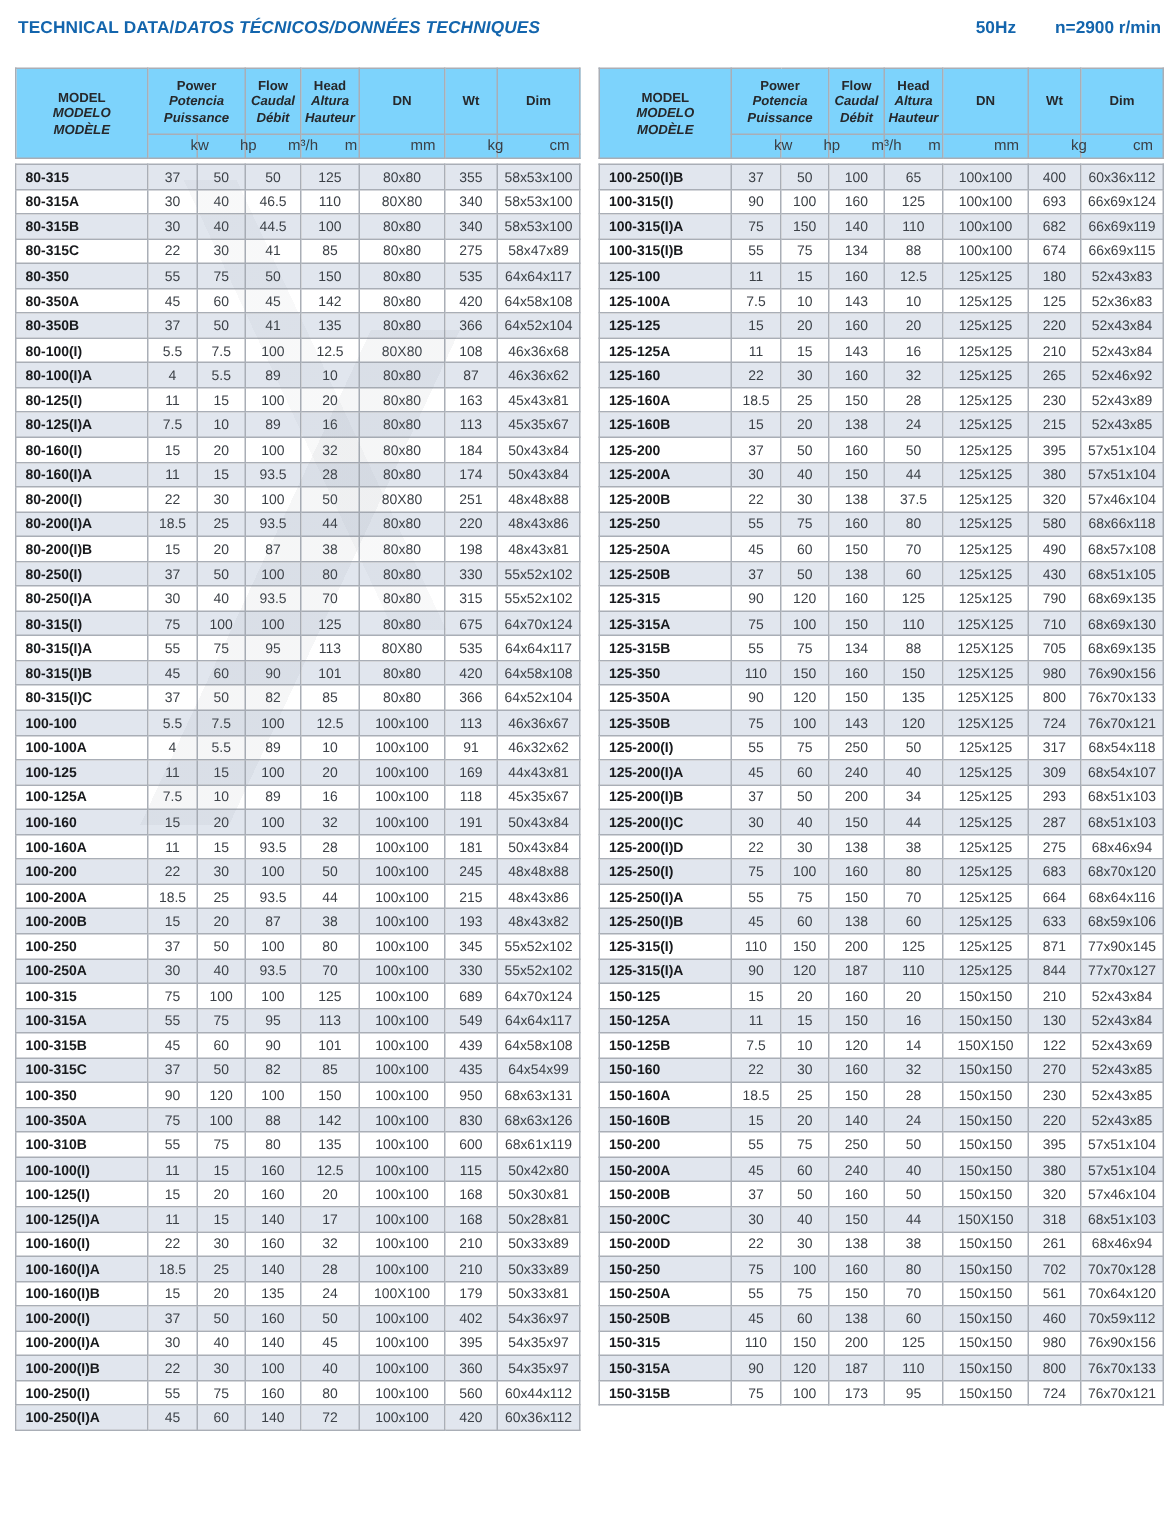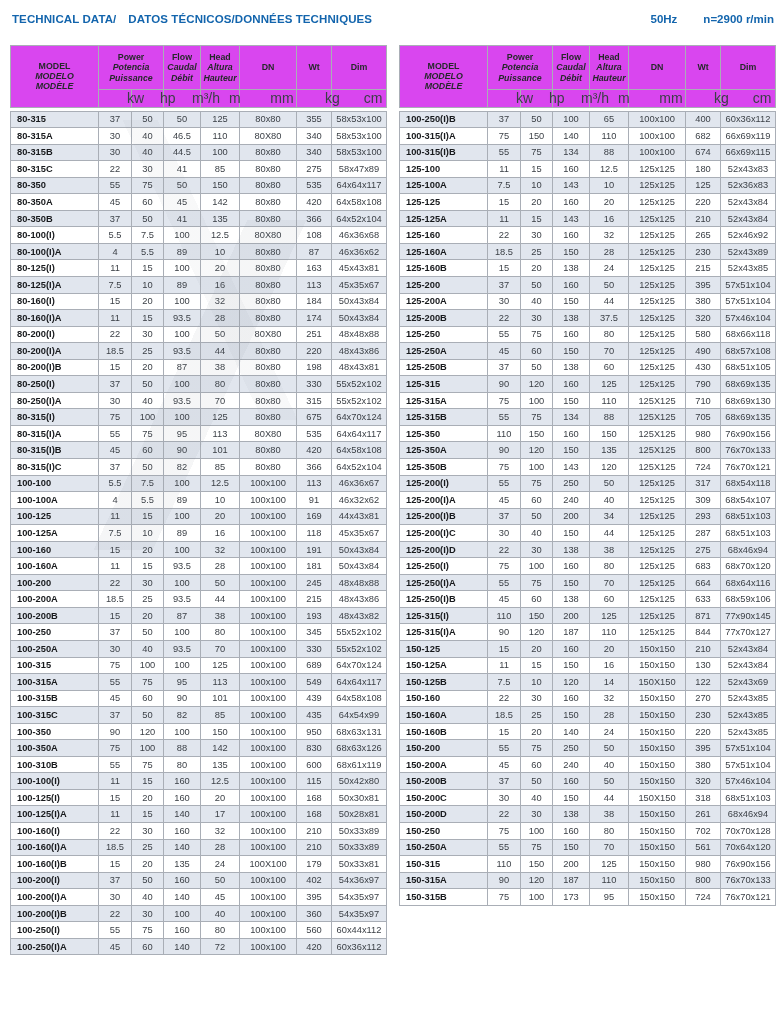--- a/index.html
+++ b/index.html
@@ -7,21 +7,21 @@
     width:782px;height:1011px;background:#ffffff;position:relative;overflow:hidden;
     font-family:"Liberation Sans",sans-serif;
     -webkit-font-smoothing:antialiased;
   }
   
   .titlebar{
     position:absolute;left:12px;top:13px;width:762px;height:16px;
     display:flex;align-items:baseline;
   }
   .title{color:#1365ad;font-size:11.5px;font-weight:bold;letter-spacing:.1px;white-space:nowrap;}
-  .title .intl{padding-left:12px;}
+  .title .intl{font-style:italic;}
   .titlebar .spacer{flex:1;}
   .hz{color:#1365ad;font-size:11.5px;font-weight:bold;white-space:nowrap;}
   .speed{color:#1365ad;font-size:11.5px;font-weight:bold;margin-left:26px;white-space:nowrap;}
 
   
   .watermark{position:absolute;pointer-events:none;z-index:5;}
   .wm1{left:30px;top:220px;width:340px;height:330px;
        background:linear-gradient(115deg,transparent 44%,rgba(120,128,140,.07) 44%,rgba(120,128,140,.07) 56%,transparent 56%);}
   .wm2{left:60px;top:120px;width:300px;height:300px;
        background:linear-gradient(65deg,transparent 46%,rgba(120,128,140,.05) 46%,rgba(120,128,140,.05) 54%,transparent 54%);}
@@ -37,24 +37,24 @@
   col.c-hp{width:32px;}
   col.c-flow{width:37px;}
   col.c-head{width:39px;}
   col.c-dn{width:57px;}
   col.c-wt{width:35px;}
   col.c-dim{width:55px;}
 
   table.hdr{border:1.6px solid #33383d;}
   table.hdr th{
     border:1px solid #a9aeb6;padding:0;vertical-align:middle;text-align:center;
-    color:#26282b;font-size:8.8px;line-height:1.18;background:#d946ef;font-weight:bold;
+    color:#26282b;font-size:8.8px;line-height:1.18;background:#7dd3fc;font-weight:bold;
   }
   table.hdr tr.labels th{height:43px;}
-  table.hdr tr.units th{height:15px;font-weight:normal;font-size:14px;color:#3a3f45;padding-left:28px;}
+  table.hdr tr.units th{height:15px;font-weight:normal;font-size:10px;color:#3a3f45;padding-left:28px;}
   .hdr-sub{font-style:italic;display:block;}
   .hdr-l1{display:block;}
 
   table.bdy{border:1.6px solid #33383d;margin-top:3px;}
   table.bdy td{
     border:1px solid #a9aeb6;padding:0 2px;height:15.55px;
     font-size:9.3px;color:#3a3f45;text-align:center;white-space:nowrap;overflow:hidden;
   }
   table.bdy td.model{
     text-align:left;padding-left:6px;font-weight:bold;color:#17191c;font-size:9.3px;
@@ -715,20 +715,30 @@
           <td class="model">100-250(I)B</td>
           <td class="num">37</td>
           <td class="num">50</td>
           <td class="num">100</td>
           <td class="num">65</td>
           <td class="num">100x100</td>
           <td class="num">400</td>
           <td class="num">60x36x112</td>
         </tr>
         <tr>
+          <td class="model">100-315(I)</td>
+          <td class="num">90</td>
+          <td class="num">100</td>
+          <td class="num">160</td>
+          <td class="num">125</td>
+          <td class="num">100x100</td>
+          <td class="num">693</td>
+          <td class="num">66x69x124</td>
+        </tr>
+        <tr>
           <td class="model">100-315(I)A</td>
           <td class="num">75</td>
           <td class="num">150</td>
           <td class="num">140</td>
           <td class="num">110</td>
           <td class="num">100x100</td>
           <td class="num">682</td>
           <td class="num">66x69x119</td>
         </tr>
         <tr>
@@ -1155,20 +1165,30 @@
           <td class="model">150-250A</td>
           <td class="num">55</td>
           <td class="num">75</td>
           <td class="num">150</td>
           <td class="num">70</td>
           <td class="num">150x150</td>
           <td class="num">561</td>
           <td class="num">70x64x120</td>
         </tr>
         <tr>
+          <td class="model">150-250B</td>
+          <td class="num">45</td>
+          <td class="num">60</td>
+          <td class="num">138</td>
+          <td class="num">60</td>
+          <td class="num">150x150</td>
+          <td class="num">460</td>
+          <td class="num">70x59x112</td>
+        </tr>
+        <tr>
           <td class="model">150-315</td>
           <td class="num">110</td>
           <td class="num">150</td>
           <td class="num">200</td>
           <td class="num">125</td>
           <td class="num">150x150</td>
           <td class="num">980</td>
           <td class="num">76x90x156</td>
         </tr>
         <tr>

